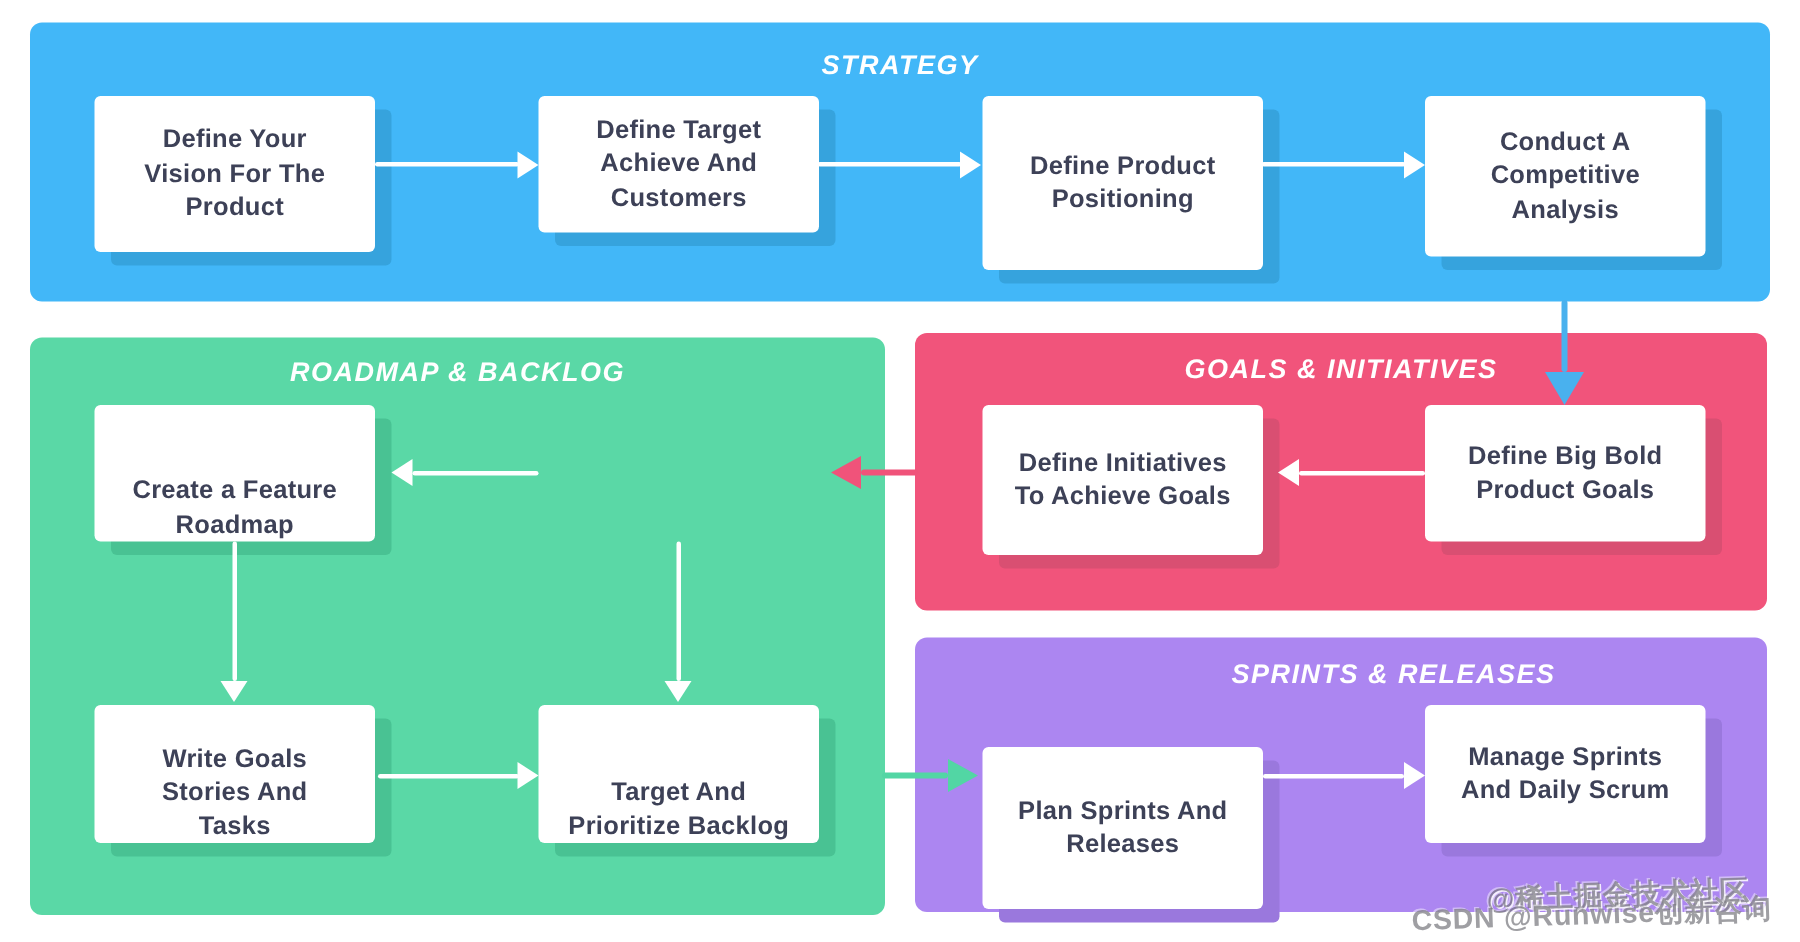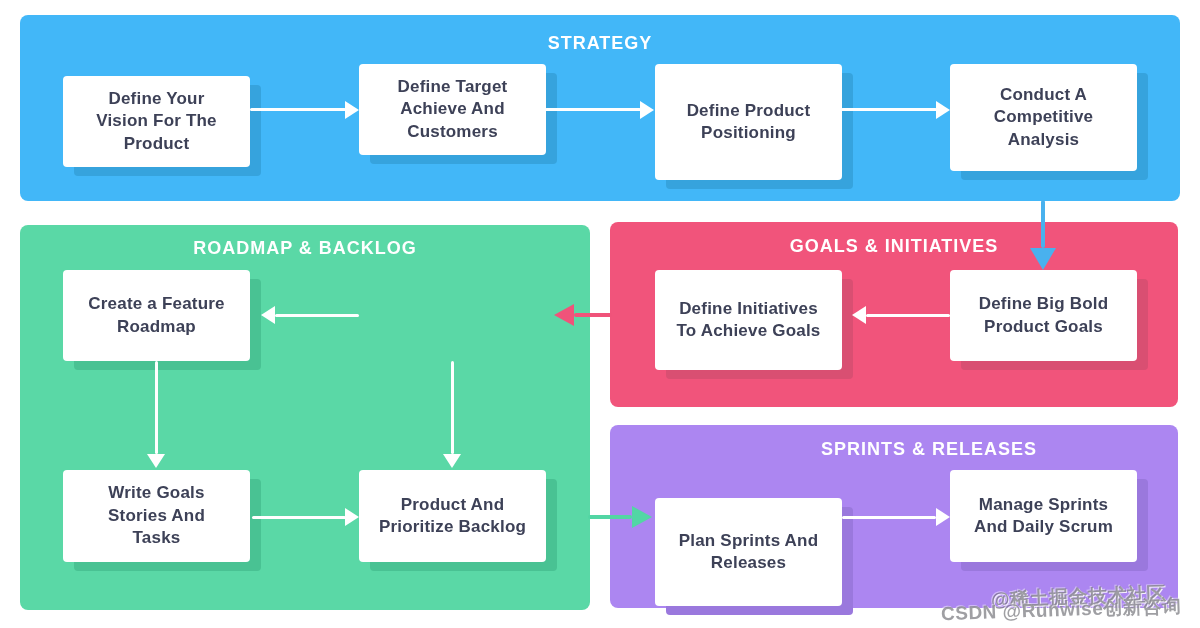--- a/index.html
+++ b/index.html
@@ -1,20 +1,20 @@
 <!DOCTYPE html>
 <html><head>
 <meta charset="utf-8">
 <style>
   html,body { margin:0; padding:0; background:#ffffff; }
   #canvas {
     position:relative; width:1200px; height:628px; background:#ffffff;
     font-family:"Liberation Sans", sans-serif; overflow:hidden;
   }
-  .section { position:absolute; border-radius:8px; }
+  .section { position:absolute; border-radius:8px;font-style:italic; }
   #sec-strategy { left:20px;  top:15px;  width:1160px; height:186px; }
   #sec-roadmap  { left:20px;  top:225px; width:570px;  height:385px; }
   #sec-goals    { left:610px; top:222px; width:568px;  height:185px; }
   #sec-sprints  { left:610px; top:425px; width:568px;  height:183px; }
 
   .section-title {
     position:absolute; left:0; width:100%; text-align:center;
     color:#ffffff; font-weight:700; font-size:18px; letter-spacing:1px;
   }
   #sec-strategy .section-title { top:18px; }
@@ -23,21 +23,21 @@
   #sec-sprints  .section-title { top:14px;margin-left:35px; }
 
   .box {
     position:absolute; width:187px; background:#ffffff; border-radius:4px;
     display:flex; align-items:center; justify-content:center; text-align:center;
     color:#3d4157; font-size:17px; font-weight:700; line-height:1.32;
     letter-spacing:0.2px;
   }
   .box-label { white-space:pre-line; }
   .sh-blue   { box-shadow:11px 9px 0 #36a3dd; }
-  .sh-green  { box-shadow:11px 9px 0 #49c293; }
+  .sh-green  { box-shadow:11px 9px 0 #49c293;align-items:flex-end; }
   .sh-pink   { box-shadow:11px 9px 0 #d94f72; }
   .sh-purple { box-shadow:11px 9px 0 #9a78dd; }
 
   .h-line { position:absolute; height:3px; background:#ffffff; border-radius:2px; }
   .v-line { position:absolute; width:3px;  background:#ffffff; border-radius:2px; }
   .tri { position:absolute; width:0; height:0; }
   .tri-right { border-top:9px solid transparent; border-bottom:9px solid transparent; border-left:14px solid #ffffff; }
   .tri-left  { border-top:9px solid transparent; border-bottom:9px solid transparent; border-right:14px solid #ffffff; }
   .tri-down  { border-left:9px solid transparent; border-right:9px solid transparent; border-top:14px solid #ffffff; }
 
@@ -69,21 +69,21 @@
   </div>
 
   <div class="section" id="sec-goals" style="background-color: rgb(241, 84, 123);">
     <div class="section-title">GOALS &amp; INITIATIVES</div>
   </div>
 
   <div class="section" id="sec-sprints" style="background-color: rgb(172, 134, 241);">
     <div class="section-title">SPRINTS &amp; RELEASES</div>
   </div>
 
-  <div class="box sh-blue" style="left:63px;top:76px;height:91px">
+  <div class="box sh-blue" style="left:63px;top:64px;height:104px">
     <span class="box-label">Define Your
 Vision For The
 Product</span>
   </div>
   <div class="box sh-blue" style="left:359px;top:64px;height:91px">
     <span class="box-label">Define Target
 Achieve And
 Customers</span>
   </div>
   <div class="box sh-blue" style="left:655px;top:64px;height:116px">
@@ -99,21 +99,21 @@
   <div class="box sh-green" style="left:63px;top:270px;height:91px">
     <span class="box-label">Create a Feature
 Roadmap</span>
   </div>
   <div class="box sh-green" style="left:63px;top:470px;height:92px">
     <span class="box-label">Write Goals
 Stories And
 Tasks</span>
   </div>
   <div class="box sh-green" style="left:359px;top:470px;height:92px">
-    <span class="box-label">Product And
+    <span class="box-label">Target And
 Prioritize Backlog</span>
   </div>
 
   <div class="box sh-pink" style="left:655px;top:270px;height:100px">
     <span class="box-label">Define Initiatives
 To Achieve Goals</span>
   </div>
   <div class="box sh-pink" style="left:950px;top:270px;height:91px">
     <span class="box-label">Define Big Bold
 Product Goals</span>

